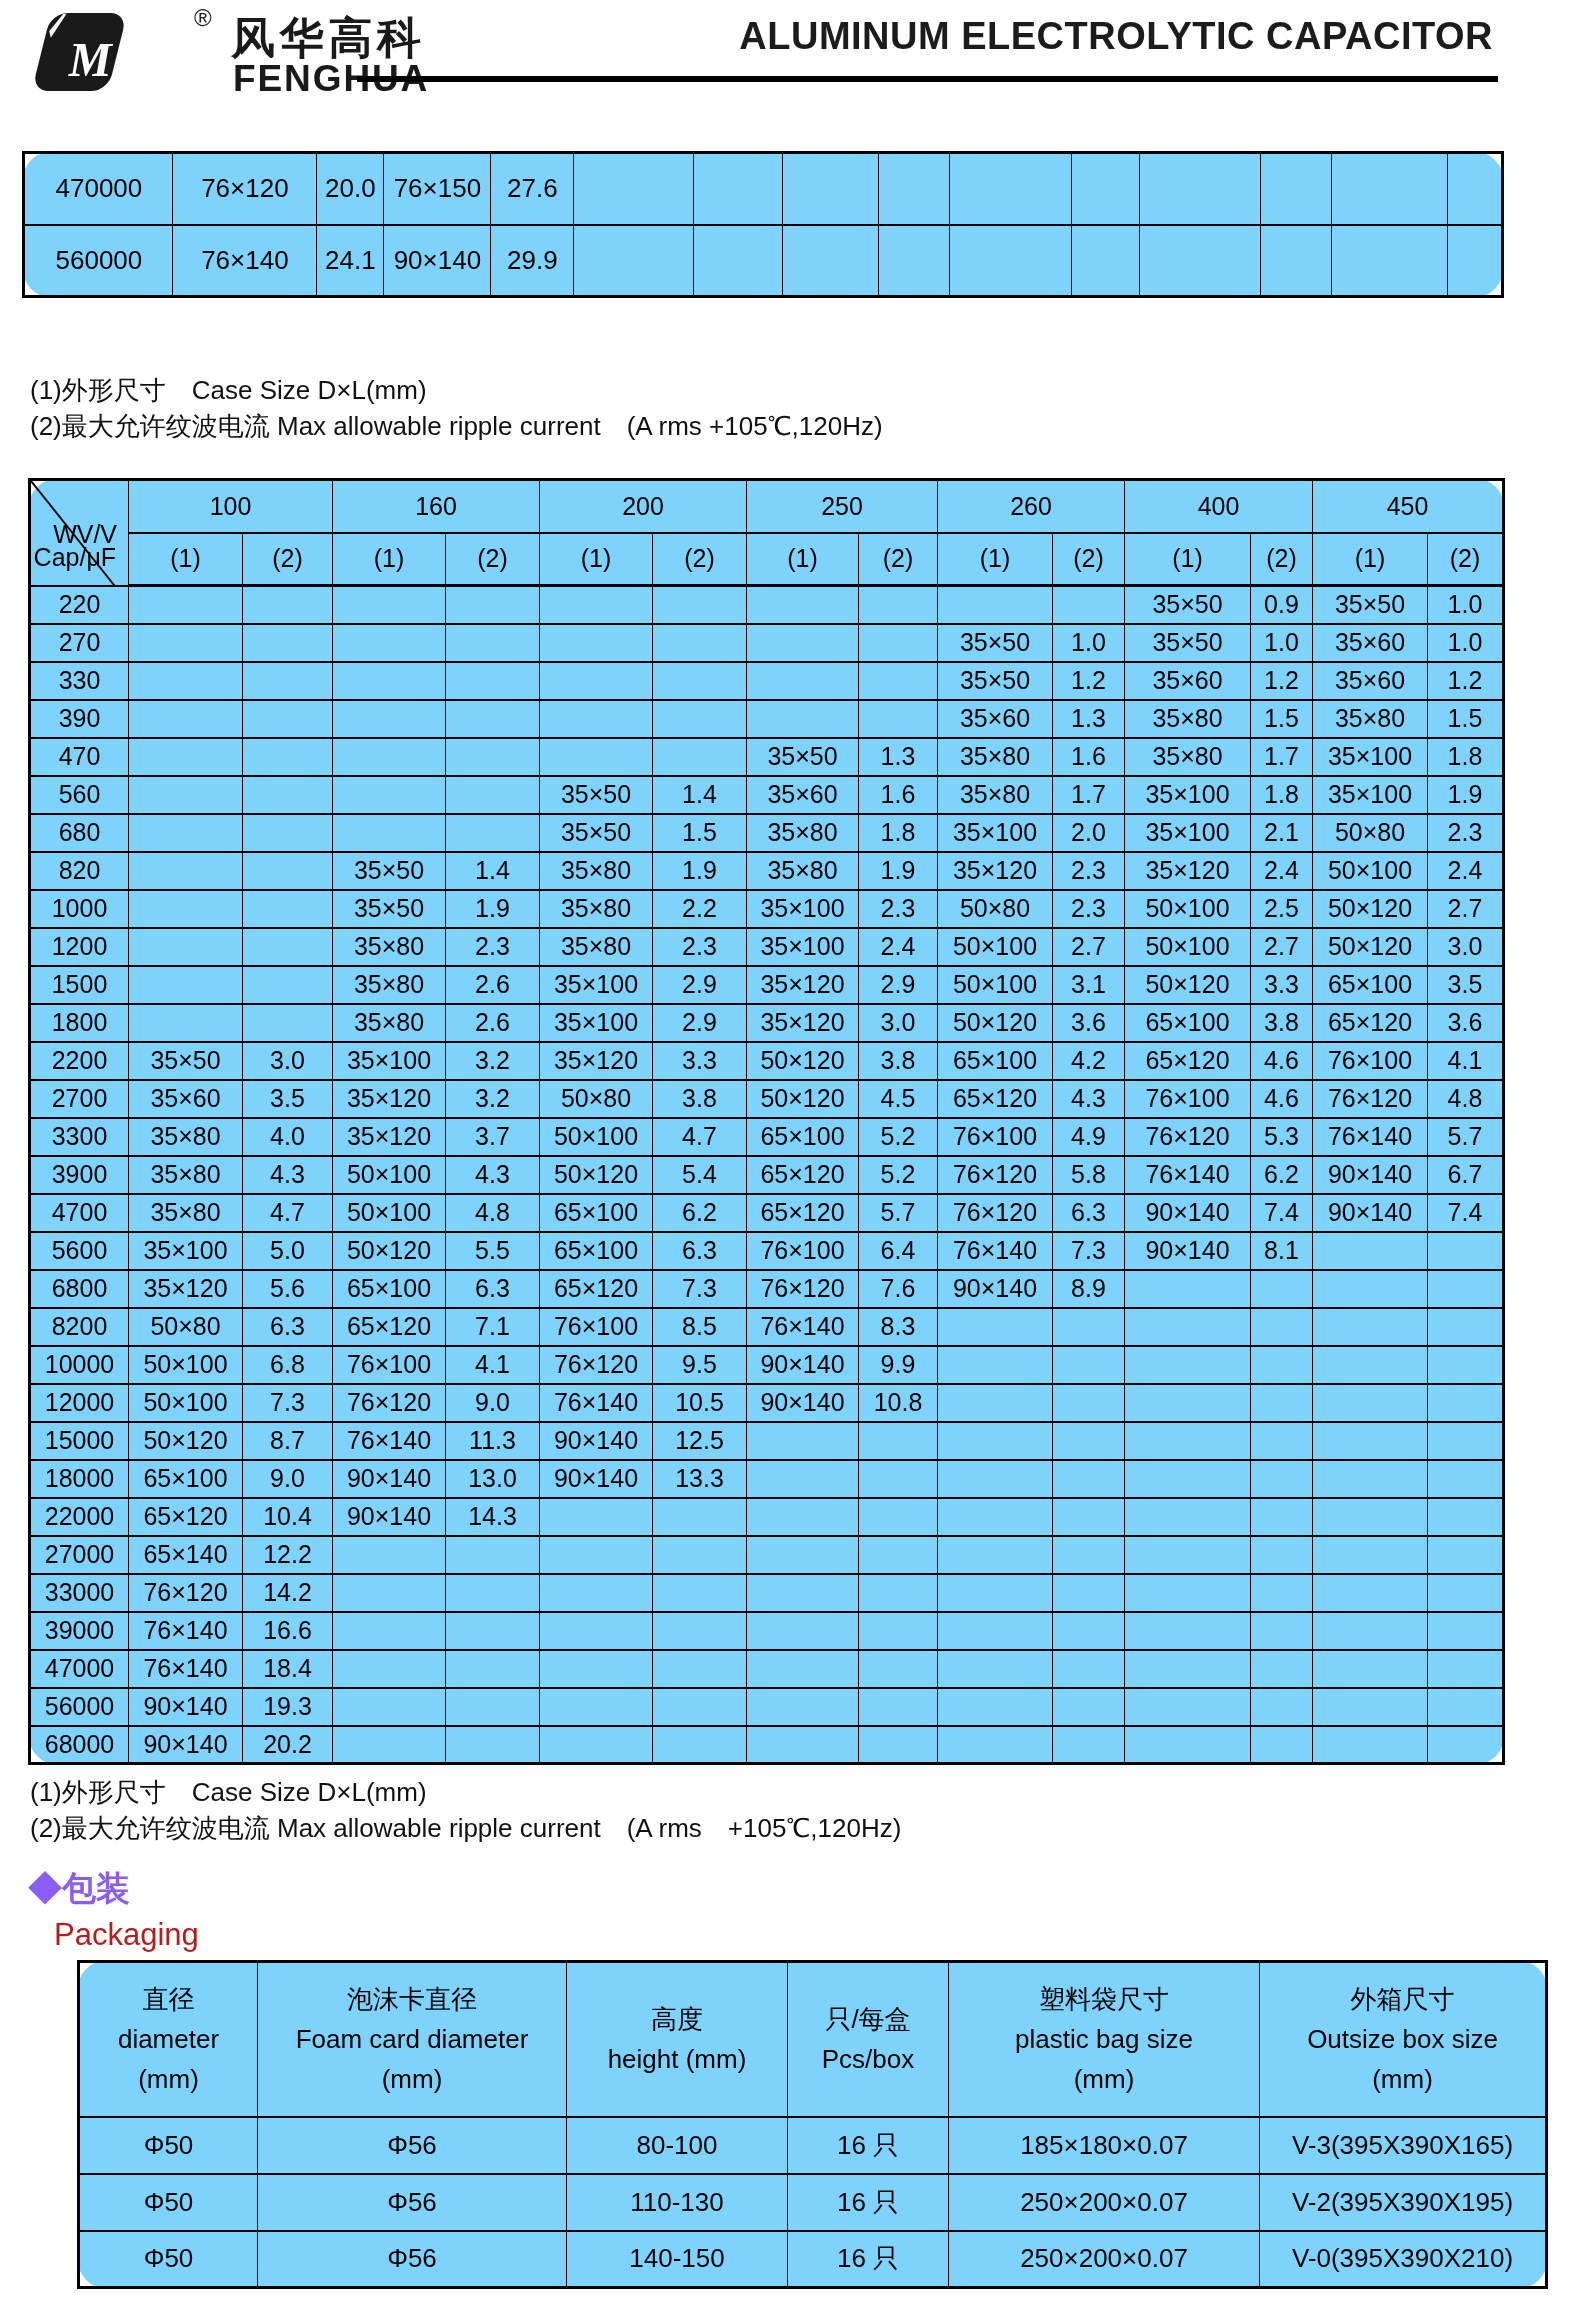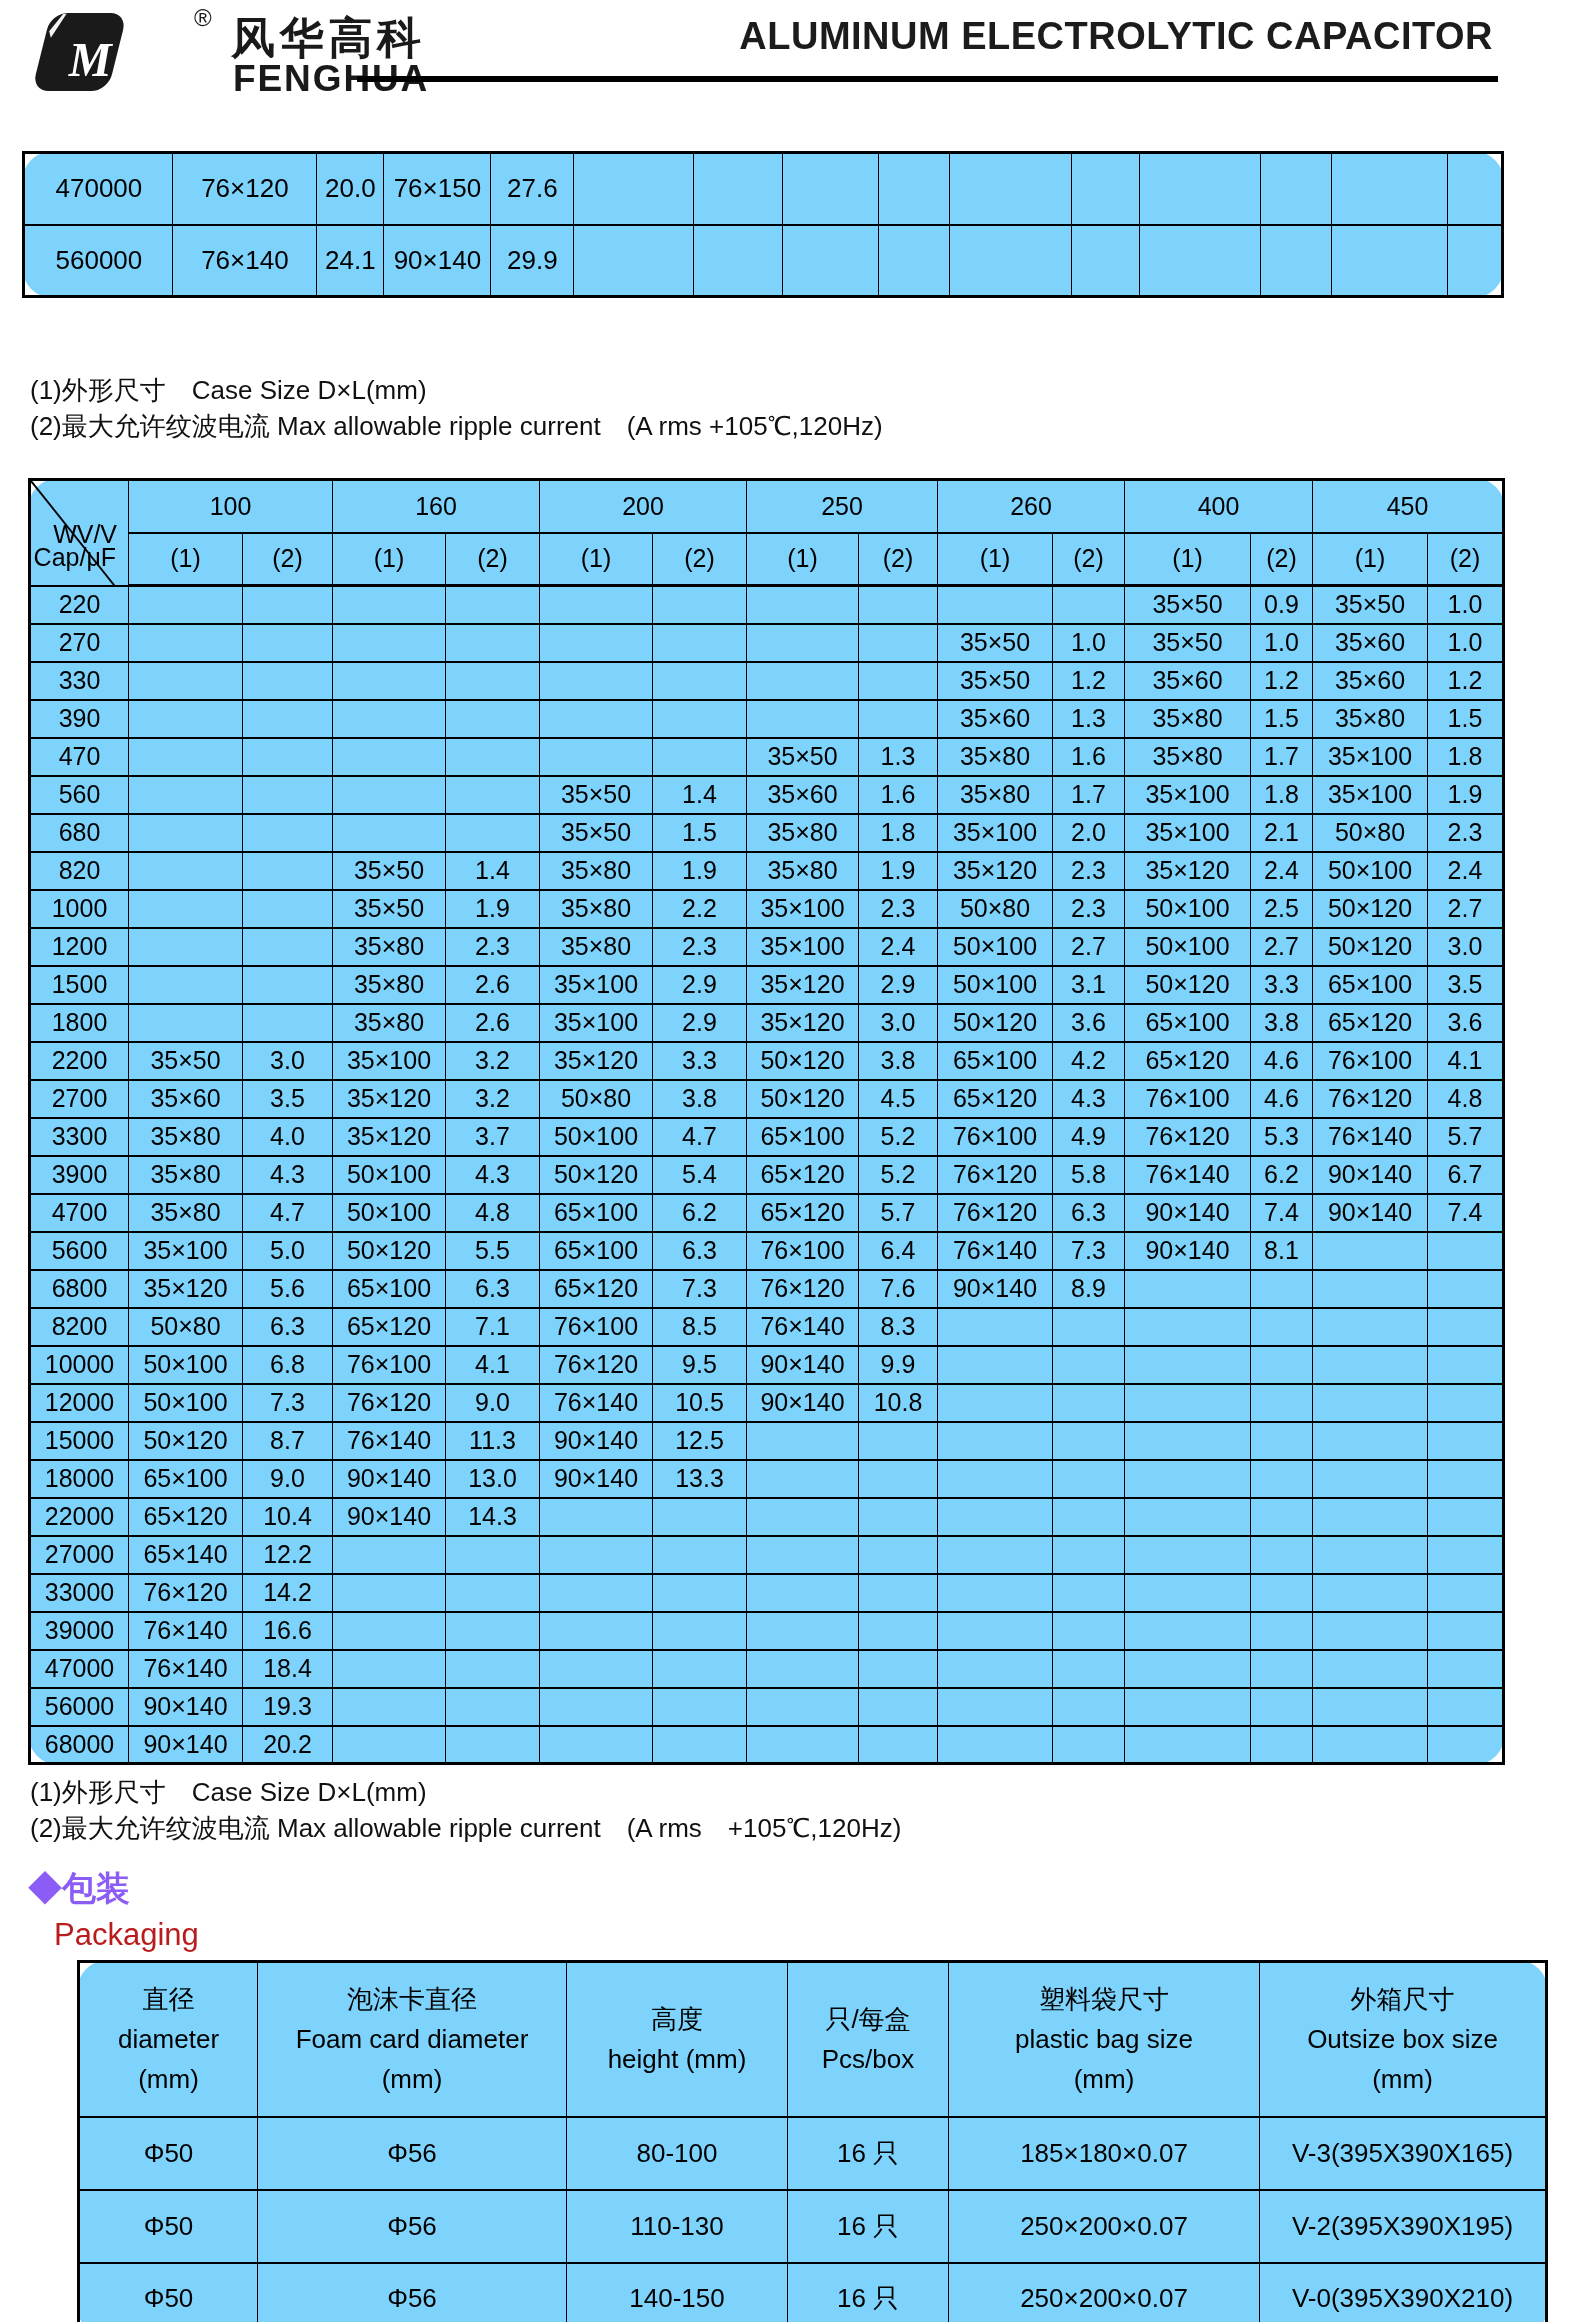--- a/index.html
+++ b/index.html
@@ -48,21 +48,21 @@
   #main-table .corner .c-top{position:absolute;top:15px;left:0;width:100%;padding-left:11.2px;
       box-sizing:border-box;font-size:25px;margin-top:24px;}
   #main-table .corner .c-bottom{position:absolute;bottom:13px;left:0;width:100%;padding-right:9.3px;
       box-sizing:border-box;font-size:25px;}
 
   
   .section-zh{position:absolute;left:28px;top:1866px;font-size:34px;font-weight:bold;color:#8b5cf6;}
   .section-en{position:absolute;left:54px;top:1917px;font-size:31px;color:#b91c1c;}
   #pack-table{left:29px;top:1960px;width:1468px;margin-left:48px;}
   #pack-table tr.pack-head{height:155px;}
-  #pack-table tr.pack-row{height:73px;}
+  #pack-table tr.pack-row{height:57px;}
   #pack-table td,#pack-table th{font-size:26px;}
   #pack-table .hline{margin:12px 0;line-height:28px;}
 </style>
 </head>
 <body>
 
 <div class="page">
 
   <svg class="logo-mark" width="158" height="86" viewBox="0 0 170 92">
     <g transform="skewX(-14) translate(24,0)">

